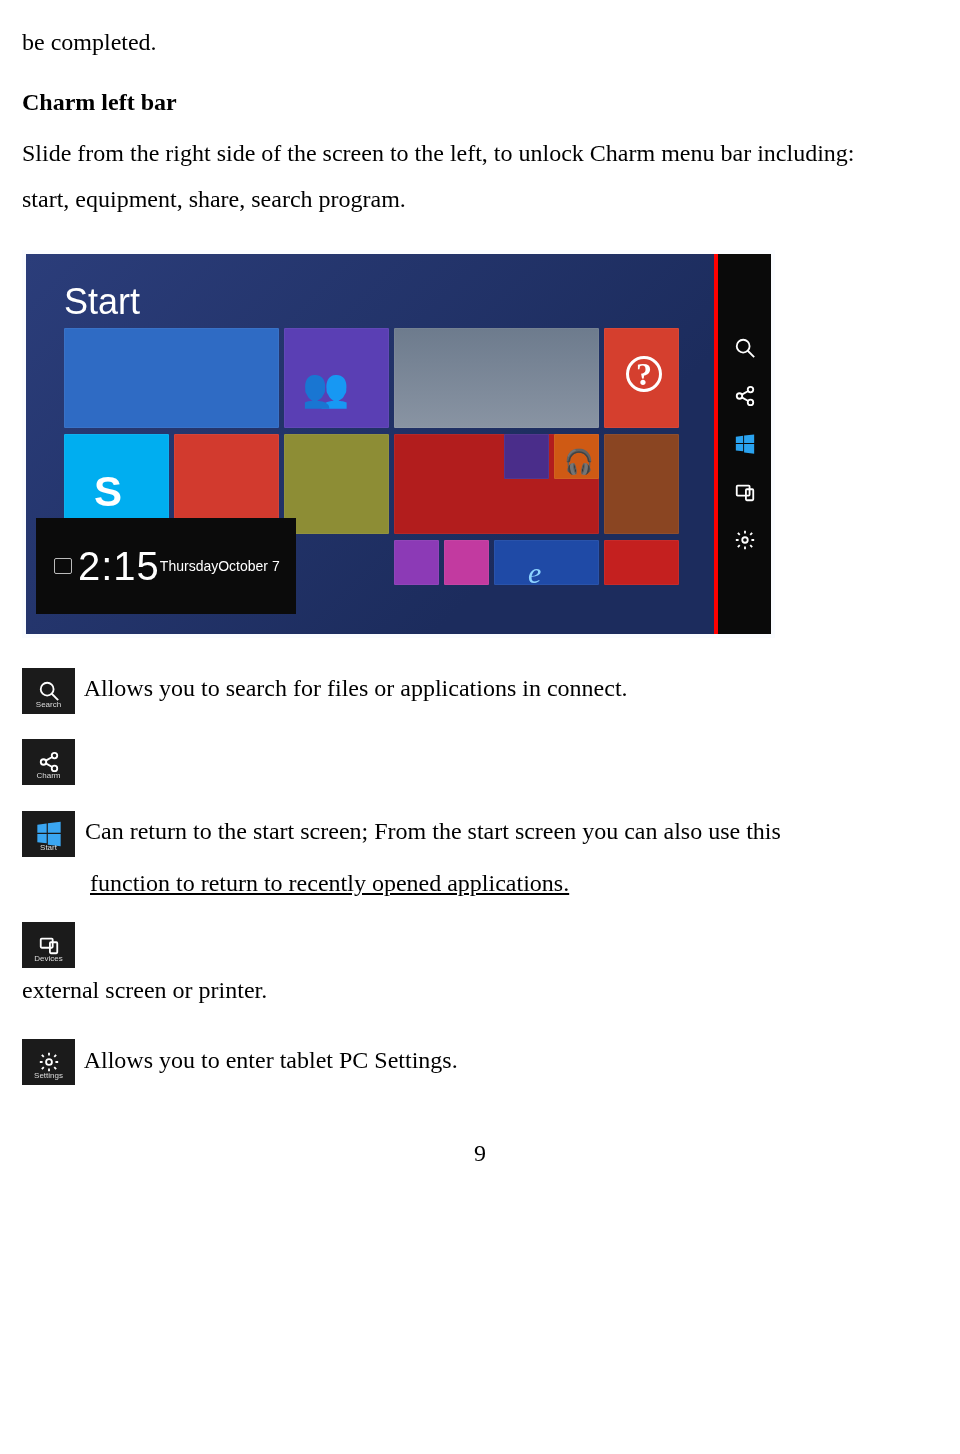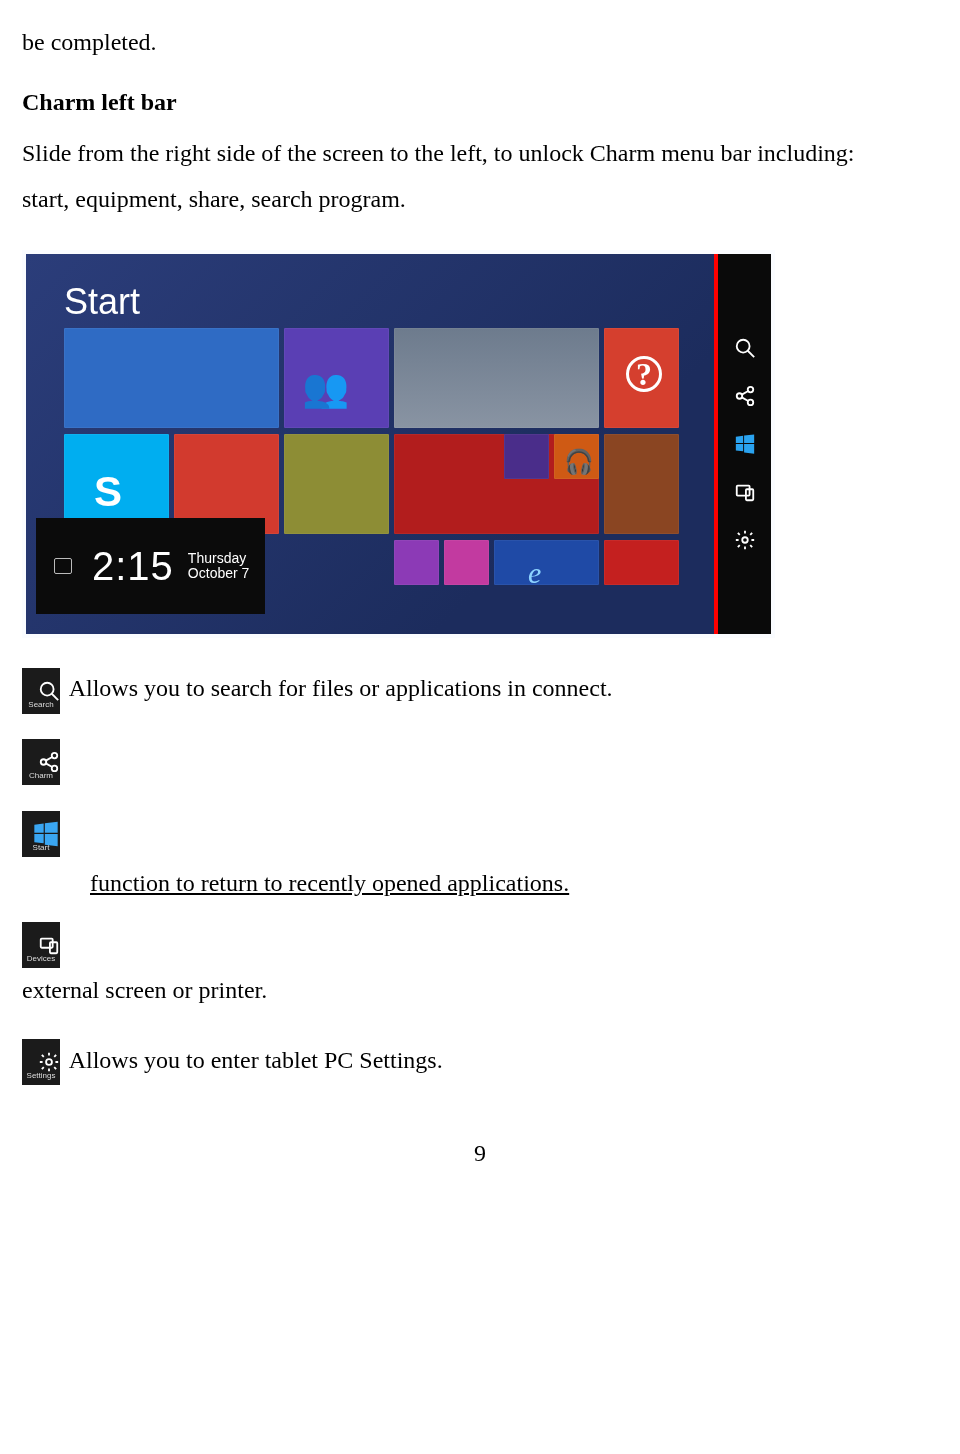--- a/index.html
+++ b/index.html
@@ -75,41 +75,41 @@
   
   .charm-edge { position:absolute; right:53px; top:0; bottom:0; width:4px; background:#ff0000;}
   
   .charm-bar { position:absolute; right:0; top:0; bottom:0; width:53px; background:#0a0a0a; display:flex; flex-direction:column; align-items:center; justify-content:center; gap:26px;}
   .charm-bar .cicon { width:22px; height:22px; color:#fff; display:flex; align-items:center; justify-content:center; }
   .charm-bar .cicon svg { width:22px; height:22px; stroke:#fff; fill:none; stroke-width:2; }
   .charm-bar .cicon.windows svg { fill:#2aa3f0; stroke:none; }
   .clock-box {
     position:absolute; left:10px; bottom:20px; background:#0b0b0b; color:#fff;
     font-family:"Segoe UI", Arial, sans-serif; padding:10px 16px 10px 18px;
-    display:flex; align-items:center; gap:14px;
+    display:flex; align-items:center; 
   }
   .clock-time { font-size:40px; font-weight:300; letter-spacing:1px;}
-  .clock-date { display:flex; flex-direction:column; font-size:14px; line-height:1.1;}
+  .clock-date { display:flex; flex-direction:row; font-size:14px; line-height:1.1;}
   .net-icon { width:16px; height:14px; border:1px solid #bbb; border-radius:2px; margin-right:6px; align-self:center;}
   .skype-s {
     color:#fff; font-family:Arial, sans-serif; font-size:42px; font-weight:bold;
     position:absolute; left:30px; top:18px;
   }
   .people-glyph {
     position:absolute; left:18px; top:24px; color:#fff; font-size:38px;
   }
   .help-glyph { color:#fff; position:absolute; left:22px; top:28px; font-size:32px; border:3px solid #fff; border-radius:50%; width:30px; height:30px; display:flex; align-items:center; justify-content:center; font-weight:bold;}
   .ie-glyph { color:#8dd3ff; position:absolute; left:34px; top:4px; font-size:30px; font-style:italic; font-family:Georgia,serif;}
   .music-glyph { color:#fff; position:absolute; left:10px; top:6px; font-size:24px;}
 
   
   .inline-icon {
     display:inline-flex; vertical-align:middle;
-    width:38px; height:46px; background:#1b1b1b;
-    align-items:flex-end; justify-content:center;
+    width:53px; height:46px; background:#1b1b1b;
+    align-items:center; justify-content:center;
     margin-right:4px; position:relative;
     flex-direction:column;
   }
   .inline-icon svg { width:22px; height:22px; stroke:#fff; fill:none; stroke-width:2;}
   .inline-icon.windows svg { fill:#3aa6f2; stroke:none; width:28px; height:28px;}
   .inline-icon .tiny-label {
     position:absolute; bottom:2px; left:0; right:0;
     font-size:8px; color:#ddd; text-align:center; font-family:Arial, sans-serif;
   }
   .item-row { margin-top:24px; }
@@ -229,20 +229,21 @@
   </span>
 </div>
 
 <div class="item-row">
   <span class="inline-icon windows">
     <svg viewBox="0 0 24 24">
         <path d="M2 4 L10 3 L10 11 L2 11 Z M11 2.8 L22 1.5 L22 11 L11 11 Z M2 12 L10 12 L10 20 L2 19 Z M11 12 L22 12 L22 22.5 L11 21.2 Z"></path>
       </svg>
     <span class="tiny-label">Start</span>
   </span>
+  <span>Can return to the start screen; From the start screen you can also use this</span>
 </div>
 <div class="indent-continue">function to return to recently opened applications.</div>
 
 <div class="item-row" style="margin-top:14px">
   <span class="inline-icon">
     <svg viewBox="0 0 24 24">
         <rect x="3" y="5" width="13" height="10" rx="1"></rect>
         <rect x="13" y="9" width="8" height="12" rx="1"></rect>
       </svg>
     <span class="tiny-label">Devices</span>

